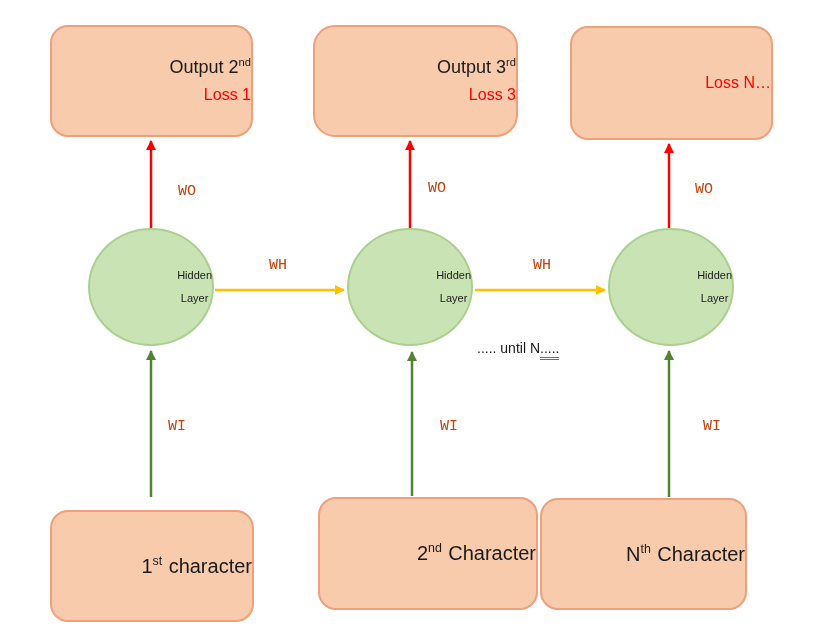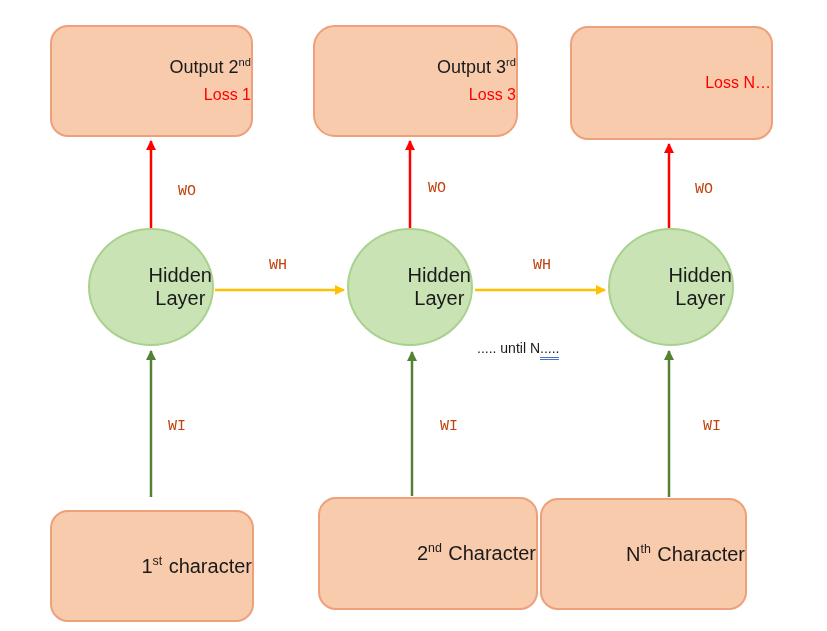--- a/index.html
+++ b/index.html
@@ -49,21 +49,21 @@
     line-height: 0;
   }
   .hidden-circle {
     width: 126px;
     height: 118px;
     background: var(--circle-fill);
     border: 2px solid var(--circle-border);
     border-radius: 50%;
   }
   .circle-label {
-    font-size: 20px;
+    font-size: 11px;
     line-height: 23px;
     color: #1a1a1a;
   }
   .edge-label {
     position: absolute;
     font-size: 15px;
     color: #c2410c;
     transform: translateX(-50%);
     white-space: nowrap;
     font-family: Liberation Mono, monospace;

